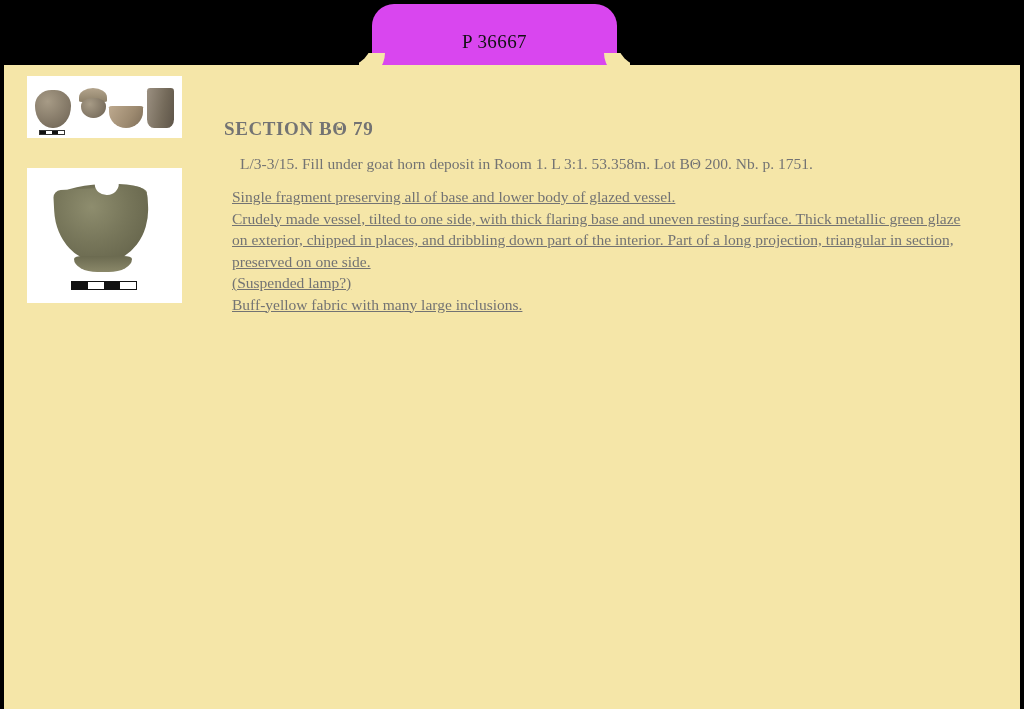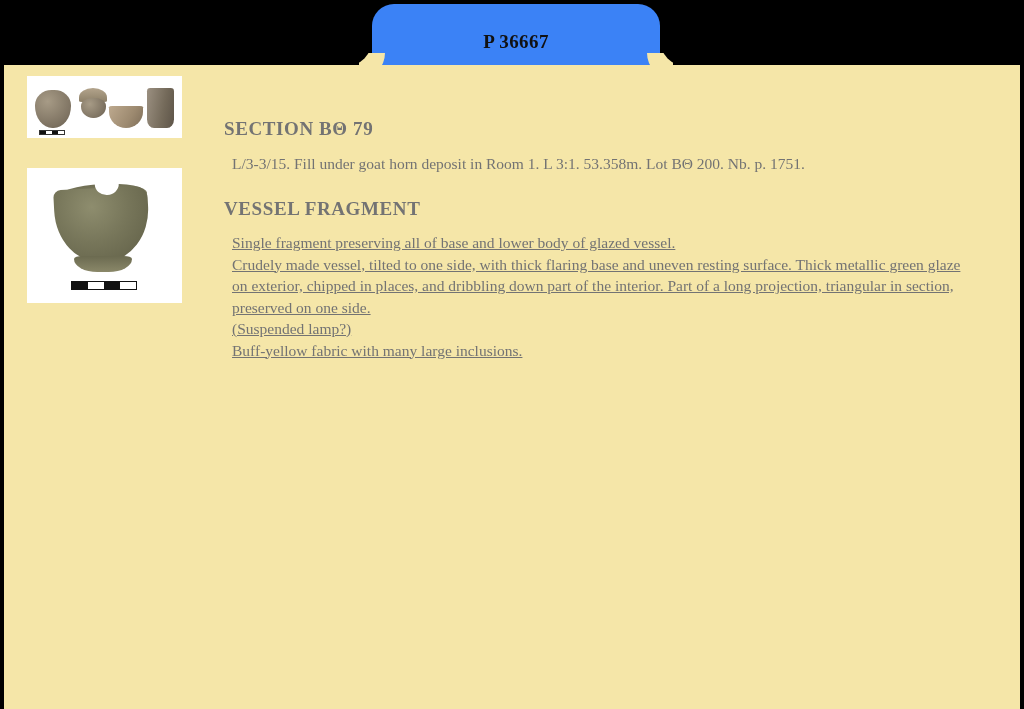--- a/index.html
+++ b/index.html
@@ -13,27 +13,26 @@
     position: relative;
     font-family: "Liberation Serif", serif;
     overflow: hidden;
   }
 
   
   #folder-tab {
     position: absolute;
     left: 372px;
     top: 4px;
-    width: 288px;
+    width: 245px;
     height: 62px;
-    background: #3b82f6;
+    background: #d946ef;
     border-top-left-radius: 22px;
     border-top-right-radius: 22px;
     box-sizing: border-box;
-    font-weight: bold;
   }
   #folder-tab::before,
   #folder-tab::after {
     content: "";
     position: absolute;
     bottom: 0;
     width: 26px;
     height: 26px;
     background: transparent;
   }
@@ -189,21 +188,21 @@
     color: #737373;
   }
   .heading {
     font-size: 19px;
     letter-spacing: 0.6px;
     margin: 0 0 13px 0;
   }
   .line {
     font-size: 15.5px;
     line-height: 21px;
-    margin: 0 0 12px 8px;
+    margin: 0 0 12px 16px;
   }
   #heading-vessel {
     margin-top: 24px;
     margin-bottom: 12px;
   }
   .desc {
     font-size: 15.5px;
     line-height: 21.5px;
     margin: 8px;
     white-space: pre-line;
@@ -256,20 +255,19 @@
 </div>
 
 <div id="text-column">
 
   <h1 class="heading">SECTION  BΘ 79</h1>
 
   <p class="line">L/3-3/15. Fill under goat horn deposit in Room 1. L 3:1. 53.358m. Lot BΘ 200. Nb. p. 1751.</p>
 
 
 
-  <h2 class="heading" id="heading-vessel">VESSEL FRAGMENT</h2>
 
   <p class="desc">Single fragment preserving all of base and lower body of glazed vessel.
 Crudely made vessel, tilted to one side, with thick flaring base and uneven resting surface.  Thick metallic green glaze on exterior, chipped in places, and dribbling down part of the interior.  Part of a long projection, triangular in section, preserved on one side.
 (Suspended lamp?)
 Buff-yellow fabric with many large inclusions.</p>
 
 </div>
 
 </body></html>

